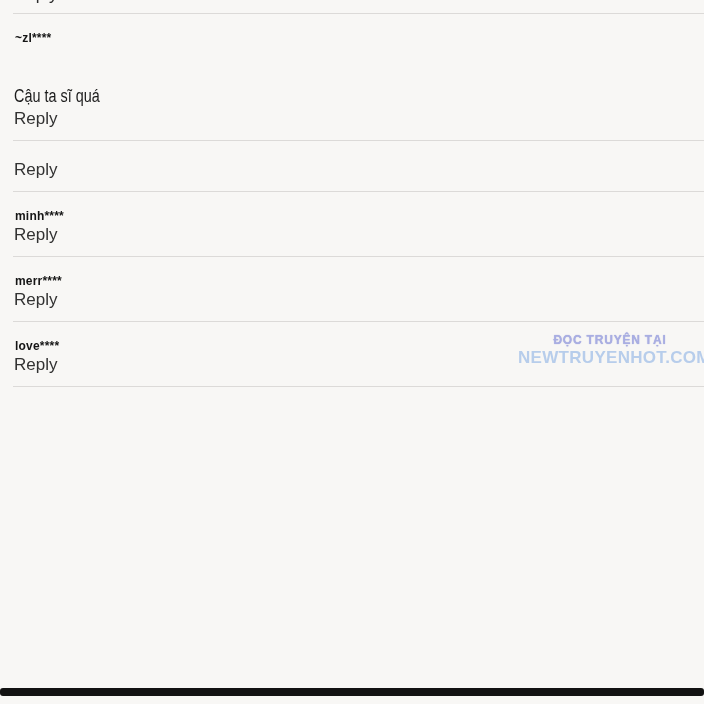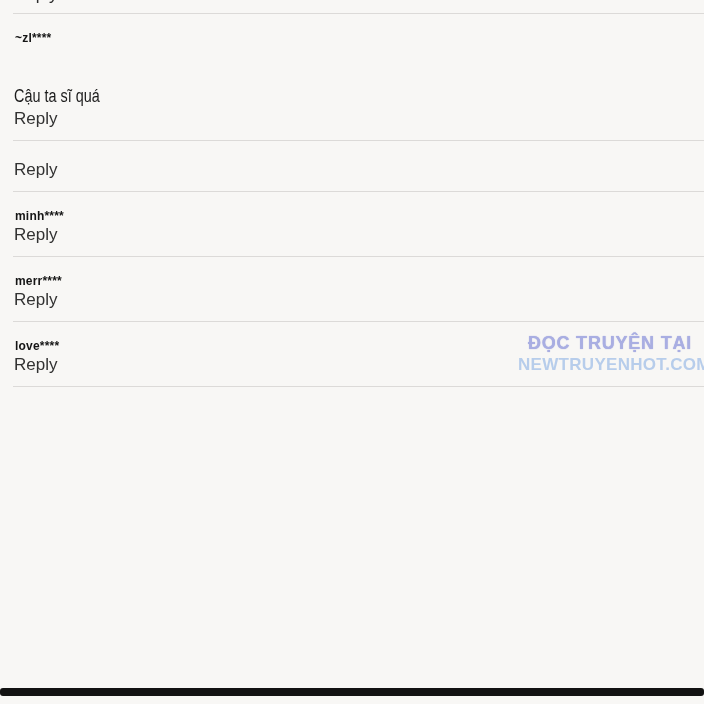--- a/index.html
+++ b/index.html
@@ -39,21 +39,21 @@
     display:block;margin-left:1px;margin-top:1px;
     font-size:17px;line-height:22px;color:#323232;
     text-decoration:none;cursor:pointer;
   }
   
   .watermark{
     position:absolute;top:333px;right:2px;width:184px;
     text-align:center;pointer-events:none;
   }
   .wm1{
-    font-size:18px;font-weight:bold;letter-spacing:0.8px;
+    font-size:12px;font-weight:bold;letter-spacing:0.8px;
     color:#a9aee2;text-shadow:0 0 1px #9aa0da;
   }
   .wm2{
     margin-top:1px;
     font-size:17px;font-weight:bold;letter-spacing:0.3px;
     color:#b7cdeb;
   }
   
   .black-bar{
     position:absolute;left:0;top:688px;width:704px;height:8px;

